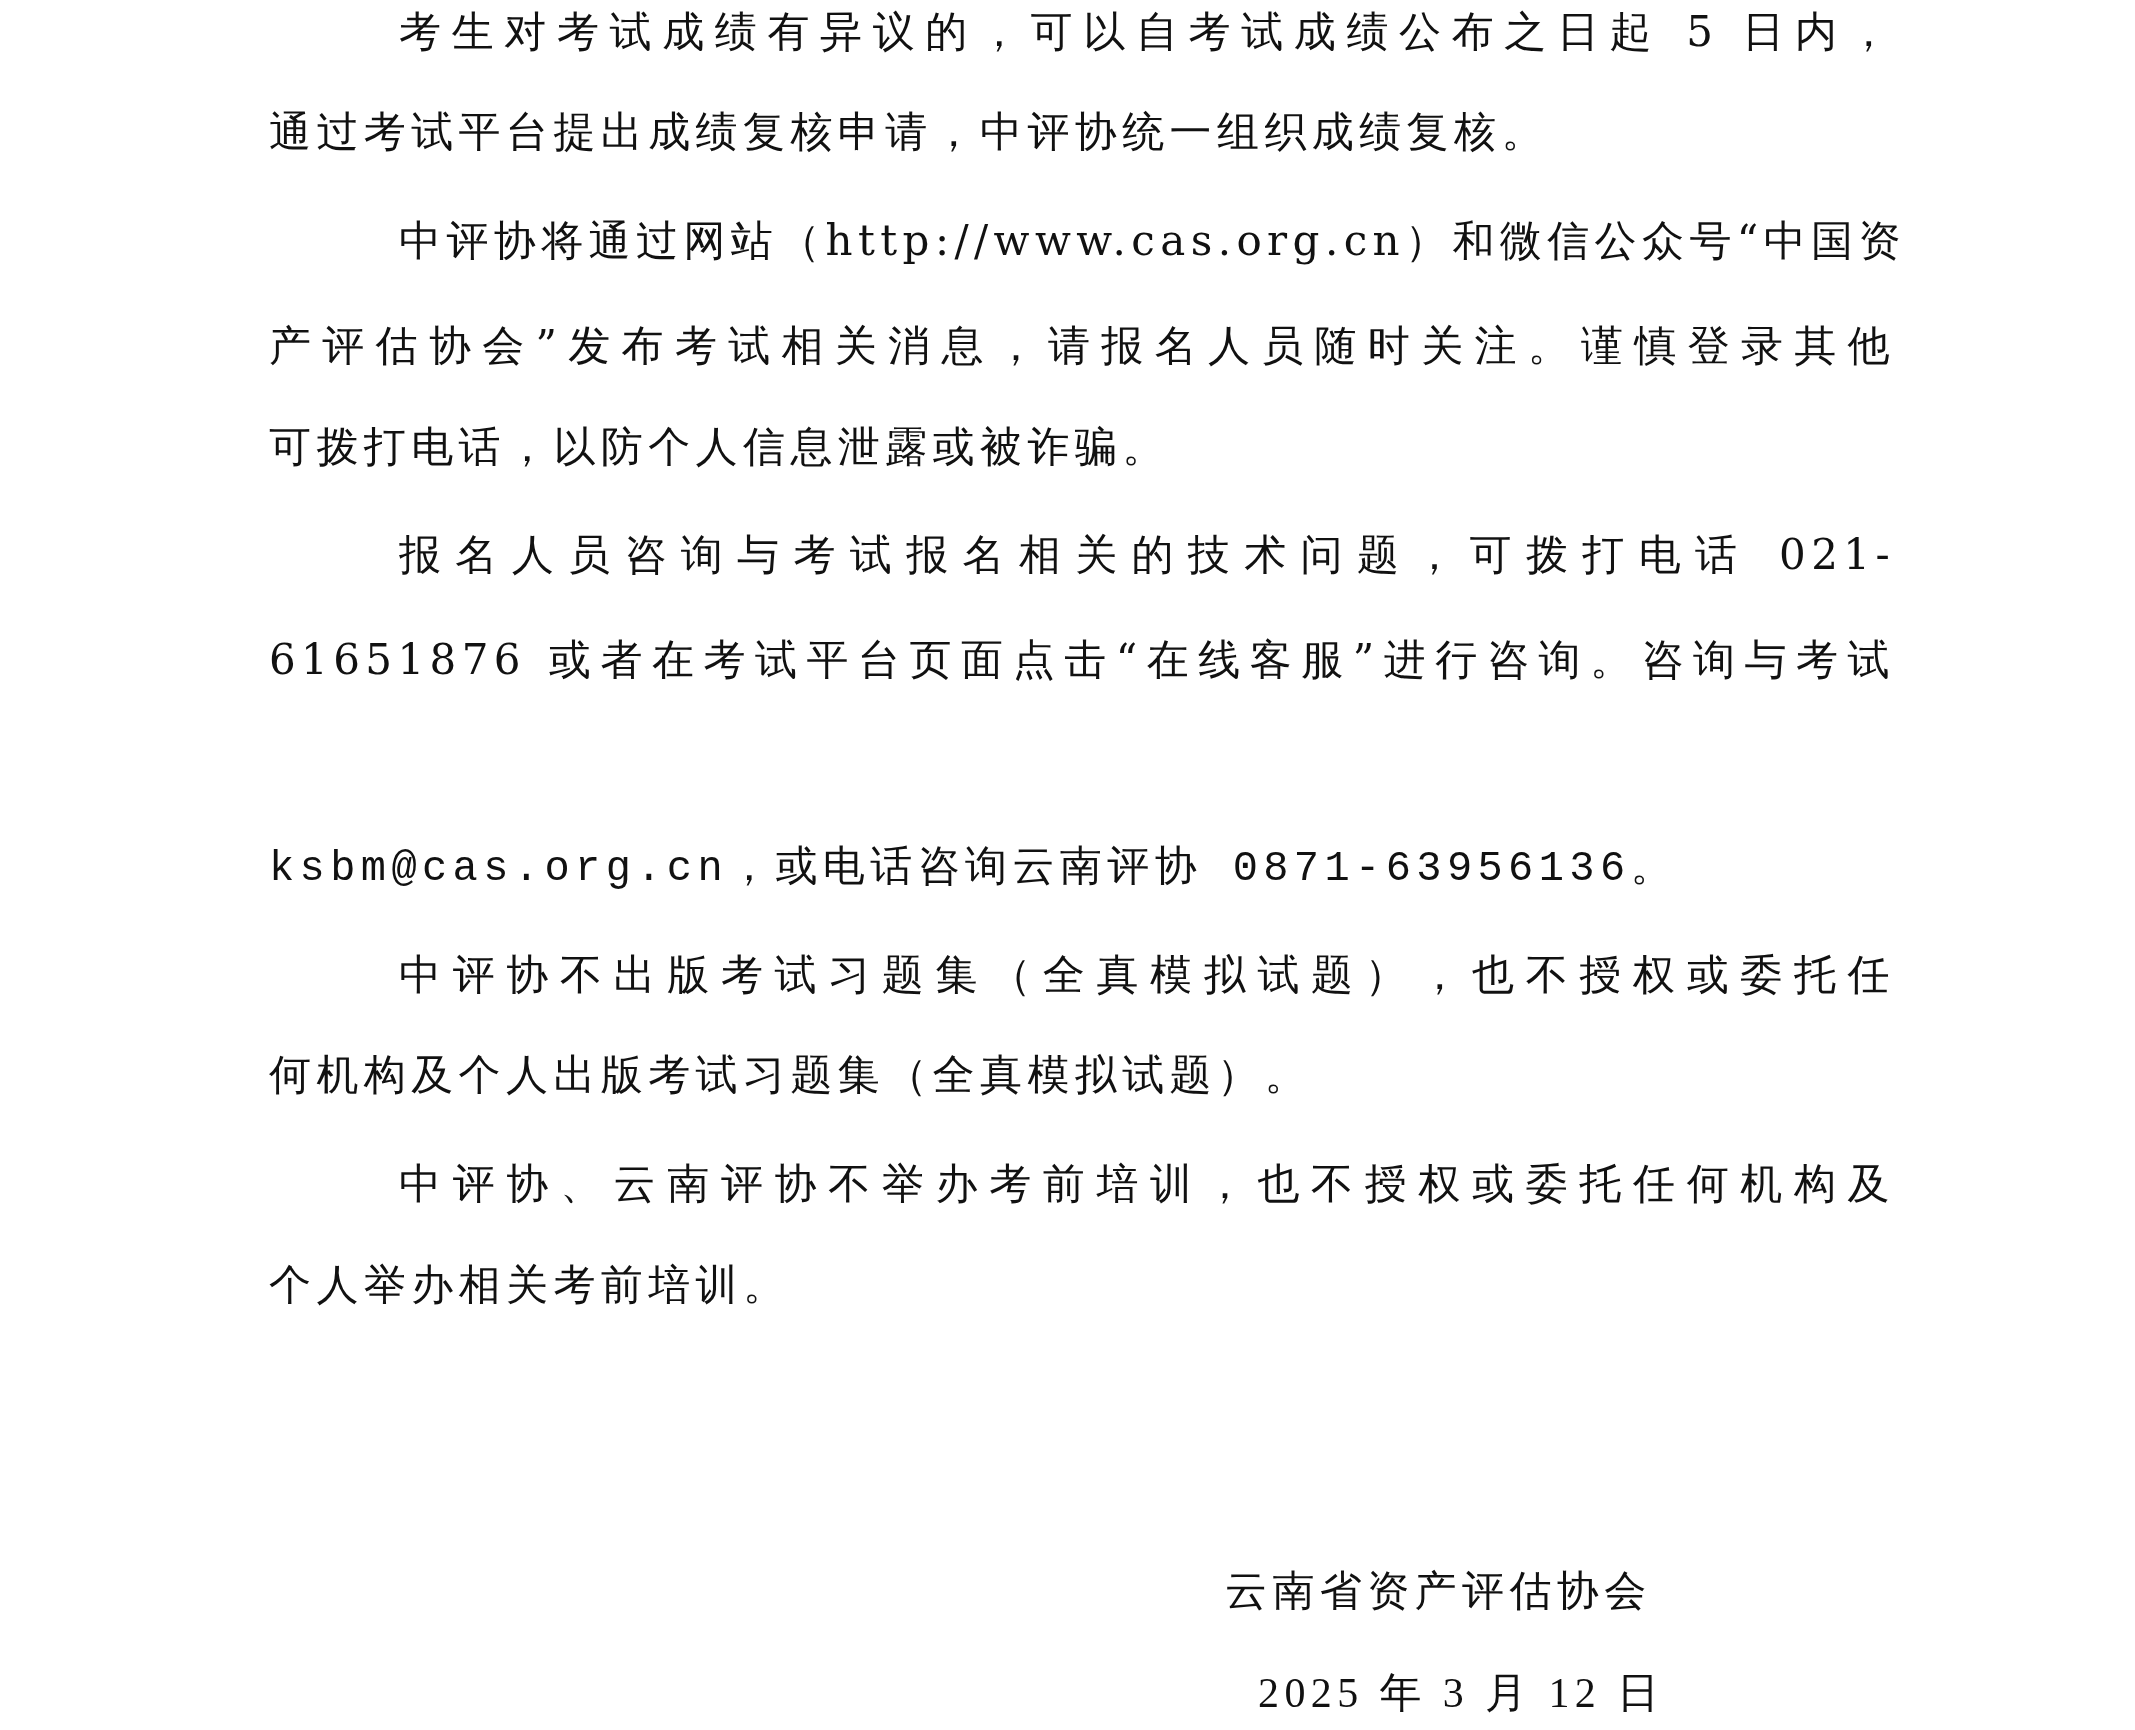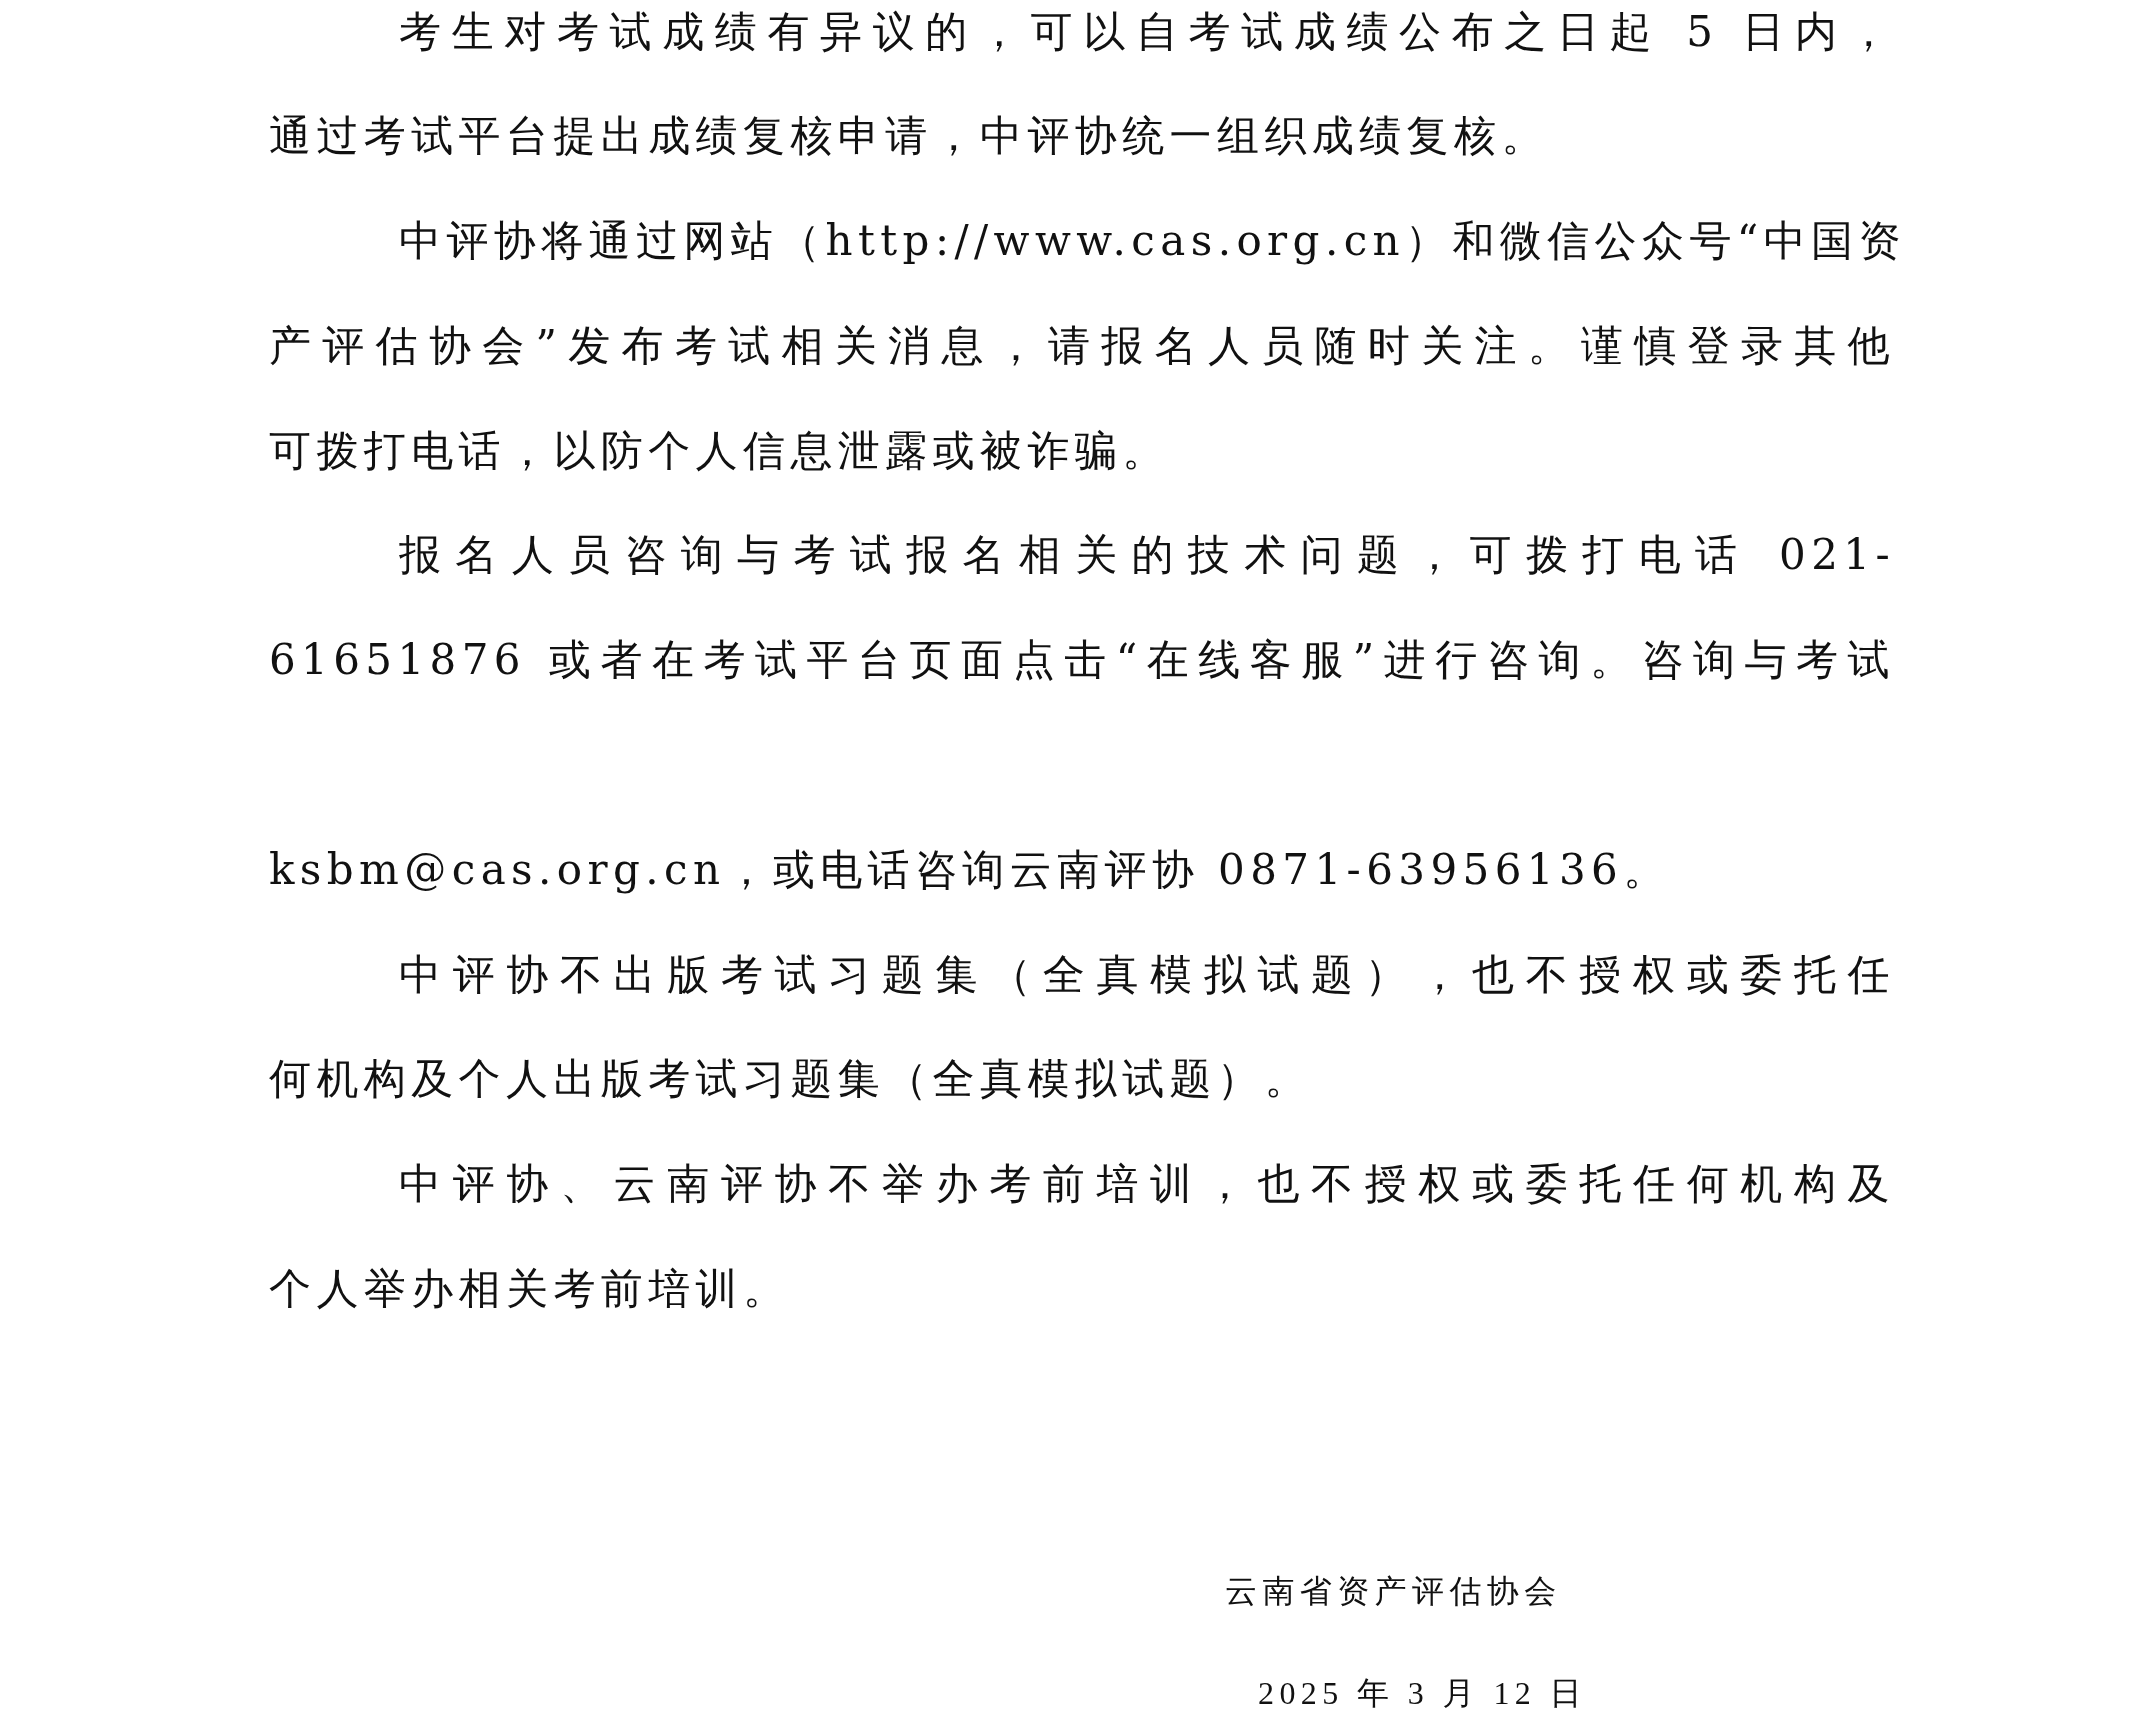--- a/index.html
+++ b/index.html
@@ -34,24 +34,25 @@
     text-align: justify;
     text-align-last: justify;
     letter-spacing: 5.4px;
   }
   .line.indent {
     left: 399px;
     width: 1496px;
   }
   .line.last {
     text-align-last: left;
+    font-family: Liberation Mono, monospace;
   }
   .signature {
     position: absolute;
-    font-size: 32px;
+    font-size: 42px;
     line-height: 72px;
     white-space: nowrap;
     letter-spacing: 5.4px;
   }
   .sig-org {
     left: 1225px;
     top: 1555px;
   }
   .sig-date {
     left: 1258px;

